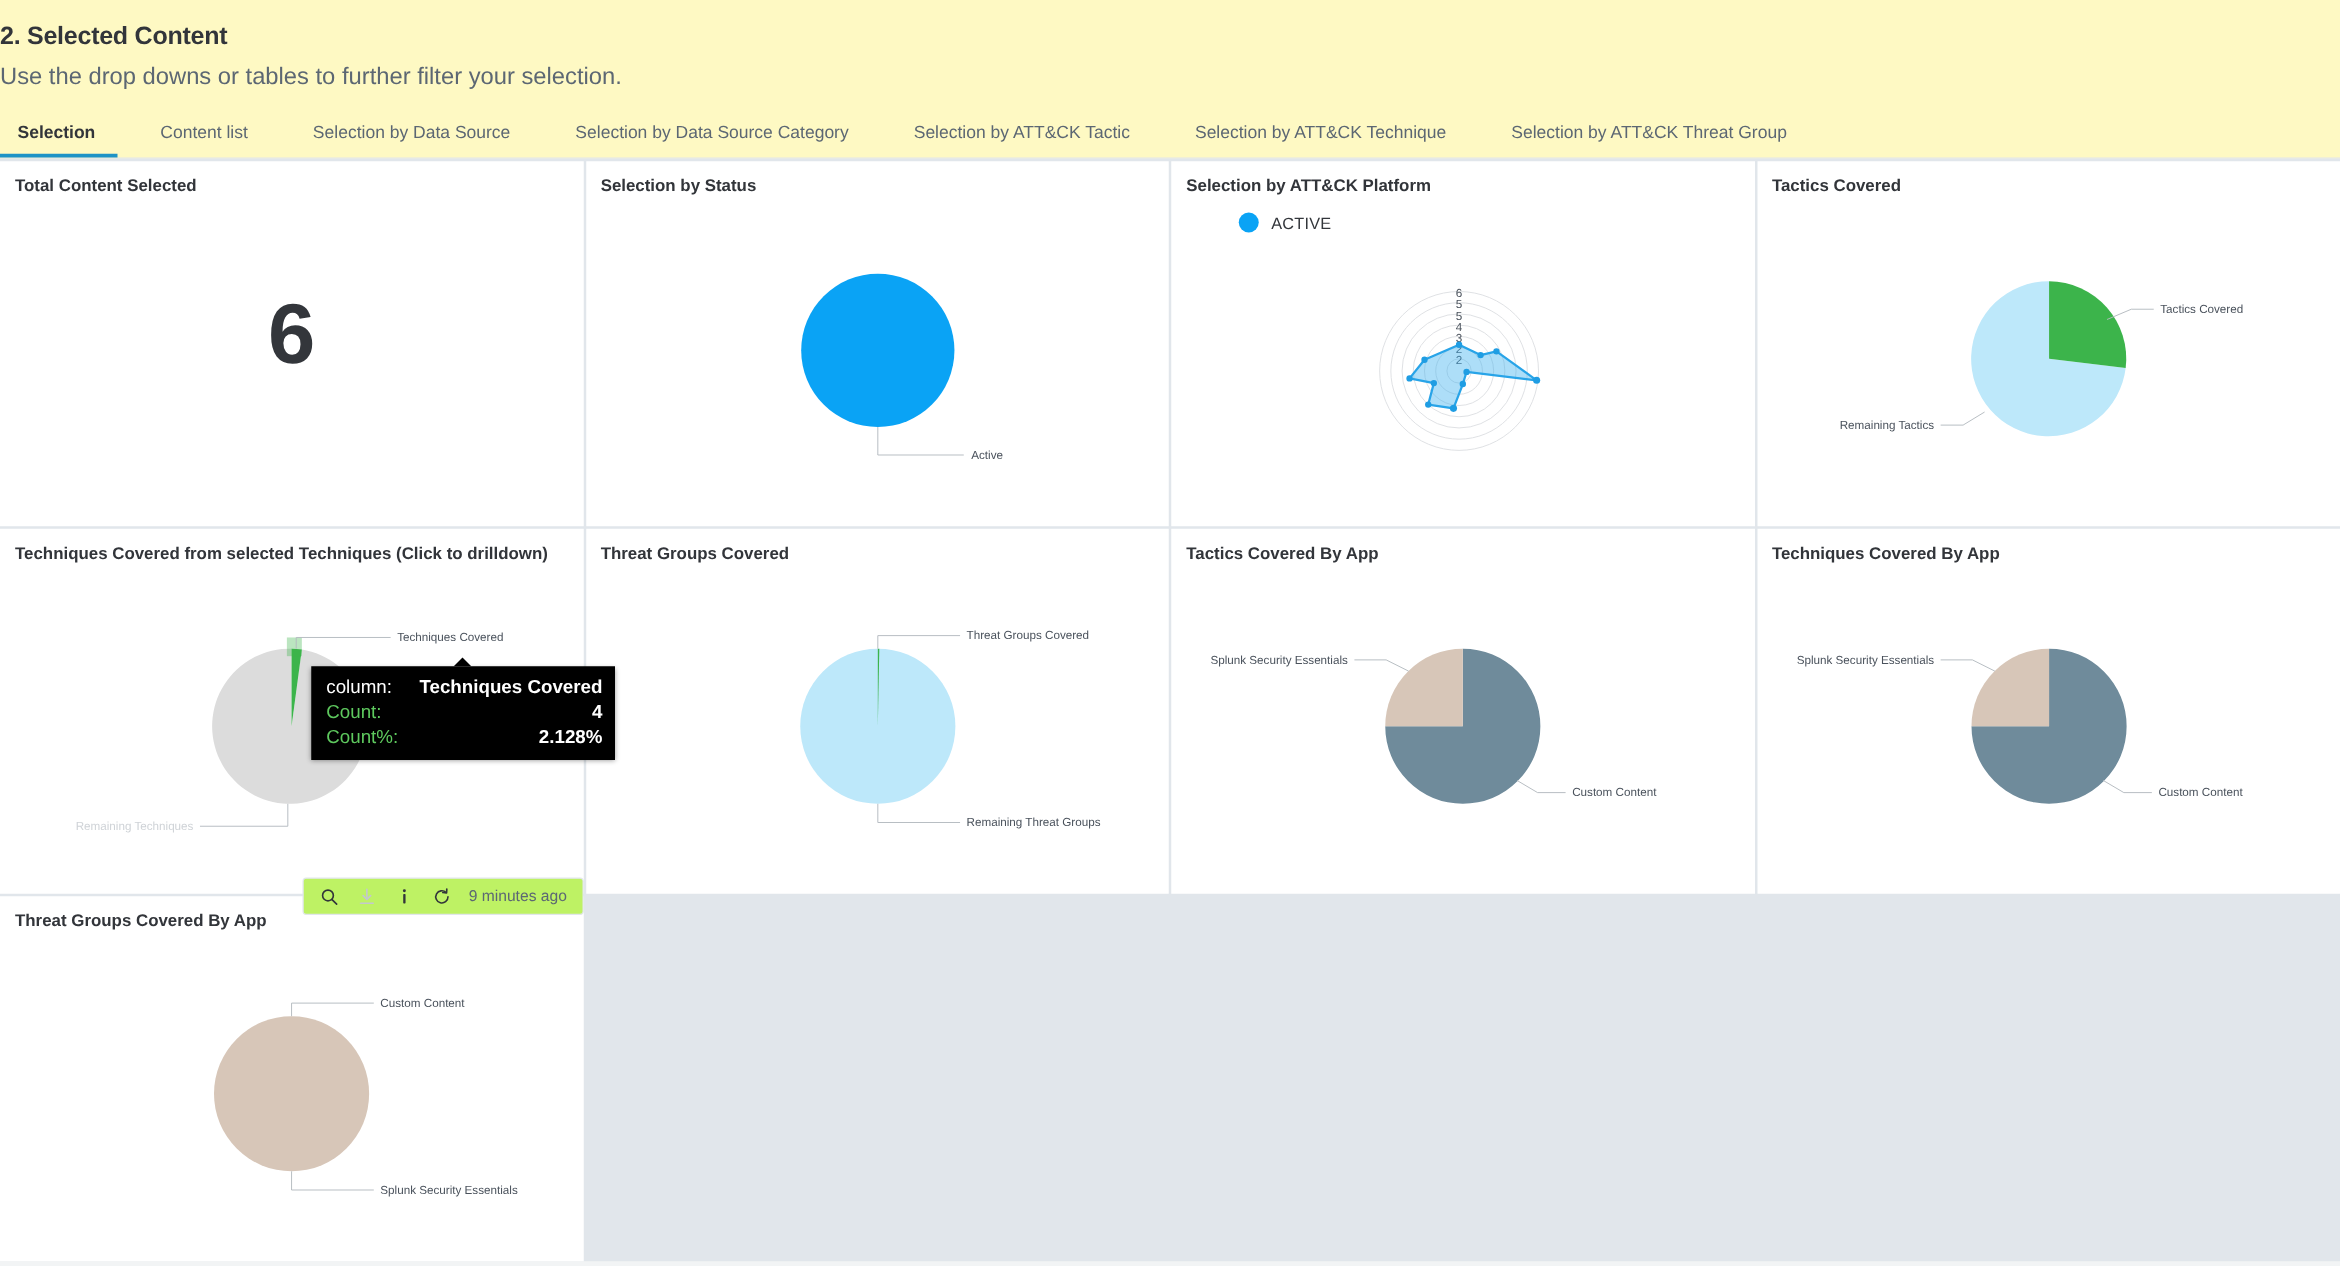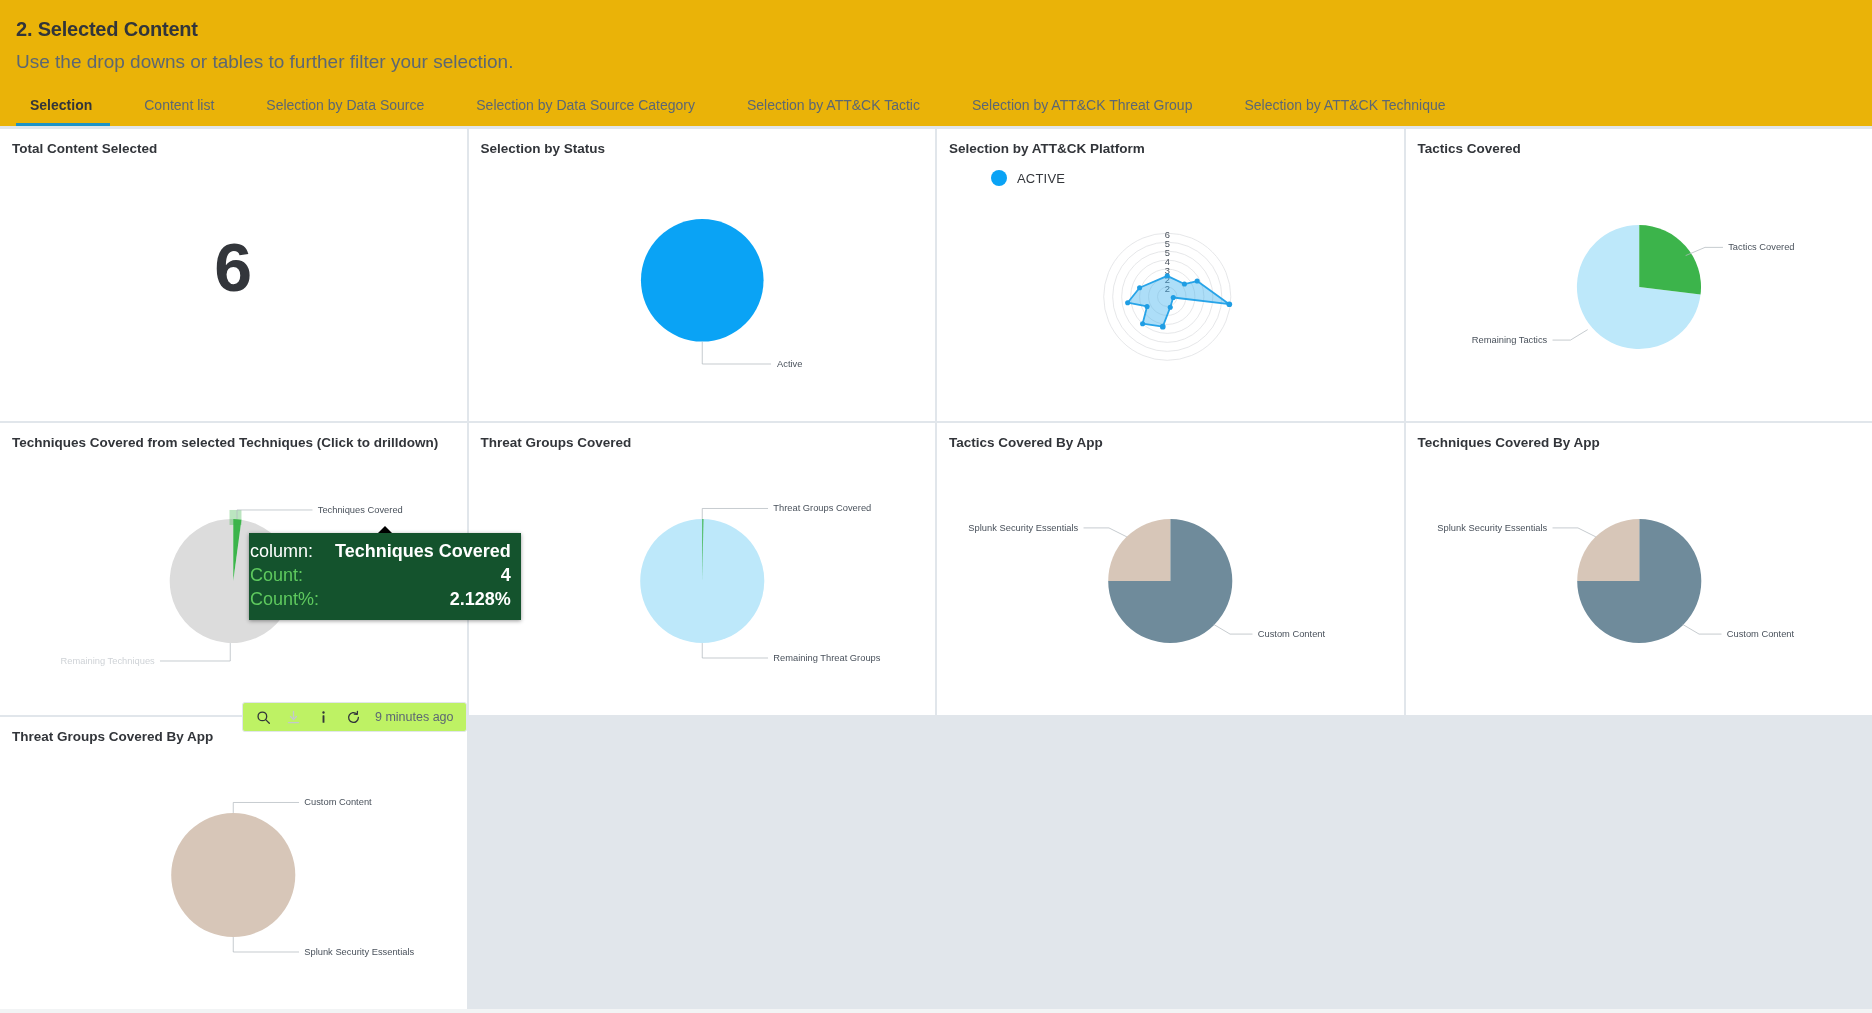--- a/index.html
+++ b/index.html
@@ -7,22 +7,22 @@
     margin: 0; padding: 0;
     width: 1872px; height: 1013px;
     background: #f2f4f5;
     font-family: "Liberation Sans", sans-serif;
     color: #3c444d;
     overflow: hidden;
   }
 
   
   .header {
-    background: #eab308;
-    padding: 18px 16px 0 16px;
+    background: #fef9c3;
+    padding: 18px 16px 0 0;
     border-bottom: 1px solid #e1e6eb;
   }
   .page-title {
     font-size: 20px;
     font-weight: bold;
     color: #32353a;
     margin: 0 0 10px 0;
     letter-spacing: -0.2px;
   }
   .page-subtitle {
@@ -115,24 +115,24 @@
     font-family: "Liberation Sans", sans-serif;
     font-size: 12.5px;
     fill: #4a525c;
   }
   .lbl-dim { fill: #cfd3d7; }
   .leader { stroke: #b3b9bf; stroke-width: 1; fill: none; }
 
   
   .tooltip {
     position: absolute;
-    background: #14532d;
+    background: #000000;
     color: #ffffff;
-    font-size: 18px;
-    padding: 7px 10px 8px 1px;
+    font-size: 15px;
+    padding: 7px 10px 8px 12px;
     z-index: 50;
     box-shadow: 0 1px 4px rgba(0,0,0,.4);
     white-space: nowrap;
   }
   .tooltip .row { display: flex; justify-content: space-between; line-height: 1.33; }
   .tooltip .k { color: #ffffff; padding-right: 22px; }
   .tooltip .k.green { color: #5ec95e; }
   .tooltip .v { font-weight: bold; color: #ffffff; }
   .tooltip-arrow {
     position: absolute;
@@ -177,22 +177,22 @@
 
 <div class="header">
   <h1 class="page-title">2. Selected Content</h1>
   <p class="page-subtitle">Use the drop downs or tables to further filter your selection.</p>
   <div class="tabs">
     <div class="tab active">Selection</div>
     <div class="tab">Content list</div>
     <div class="tab">Selection by Data Source</div>
     <div class="tab">Selection by Data Source Category</div>
     <div class="tab">Selection by ATT&amp;CK Tactic</div>
+    <div class="tab">Selection by ATT&amp;CK Technique</div>
     <div class="tab">Selection by ATT&amp;CK Threat Group</div>
-    <div class="tab">Selection by ATT&amp;CK Technique</div>
   </div>
 </div>
 
 <div class="grid">
 
   <div class="panel">
     <div class="panel-title">Total Content Selected</div>
     <div class="panel-body">
       <div class="single-value">6</div>
     </div>

